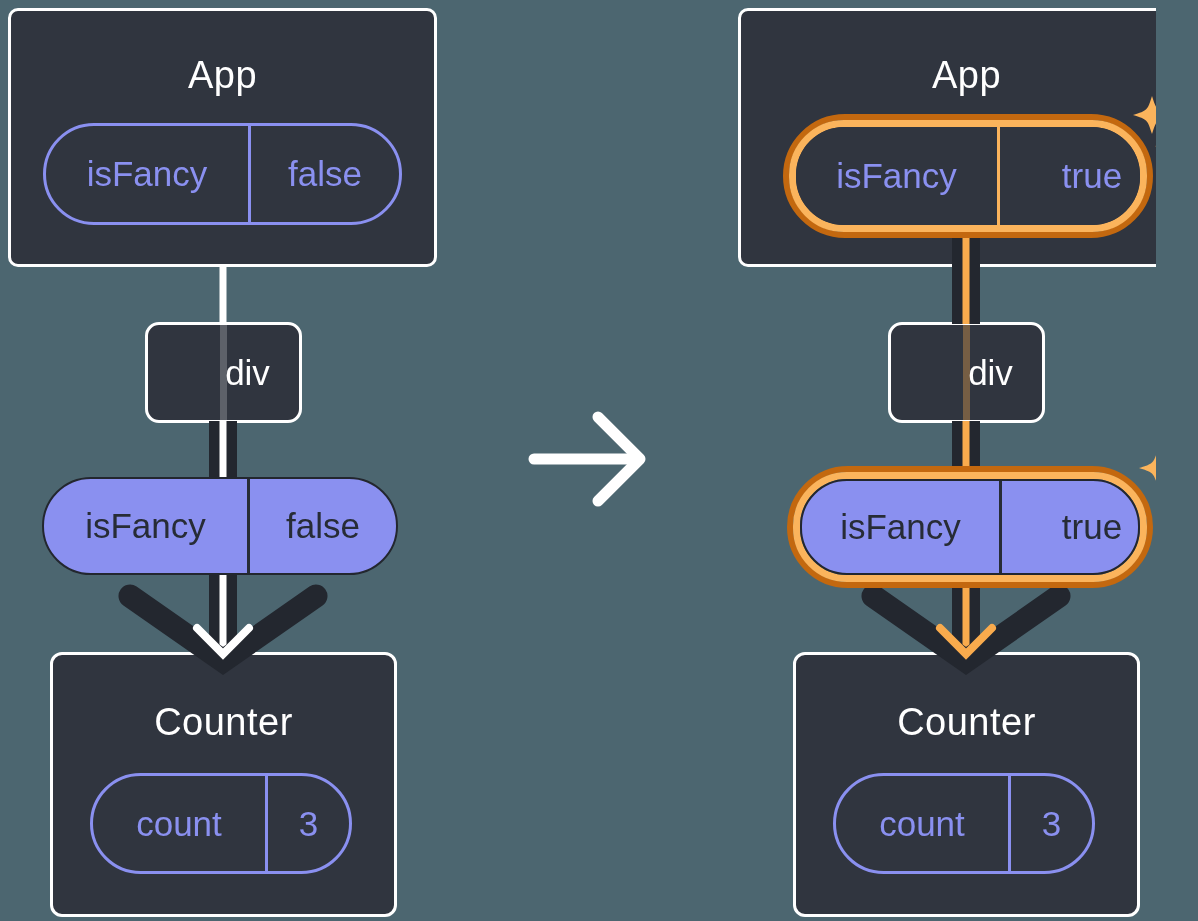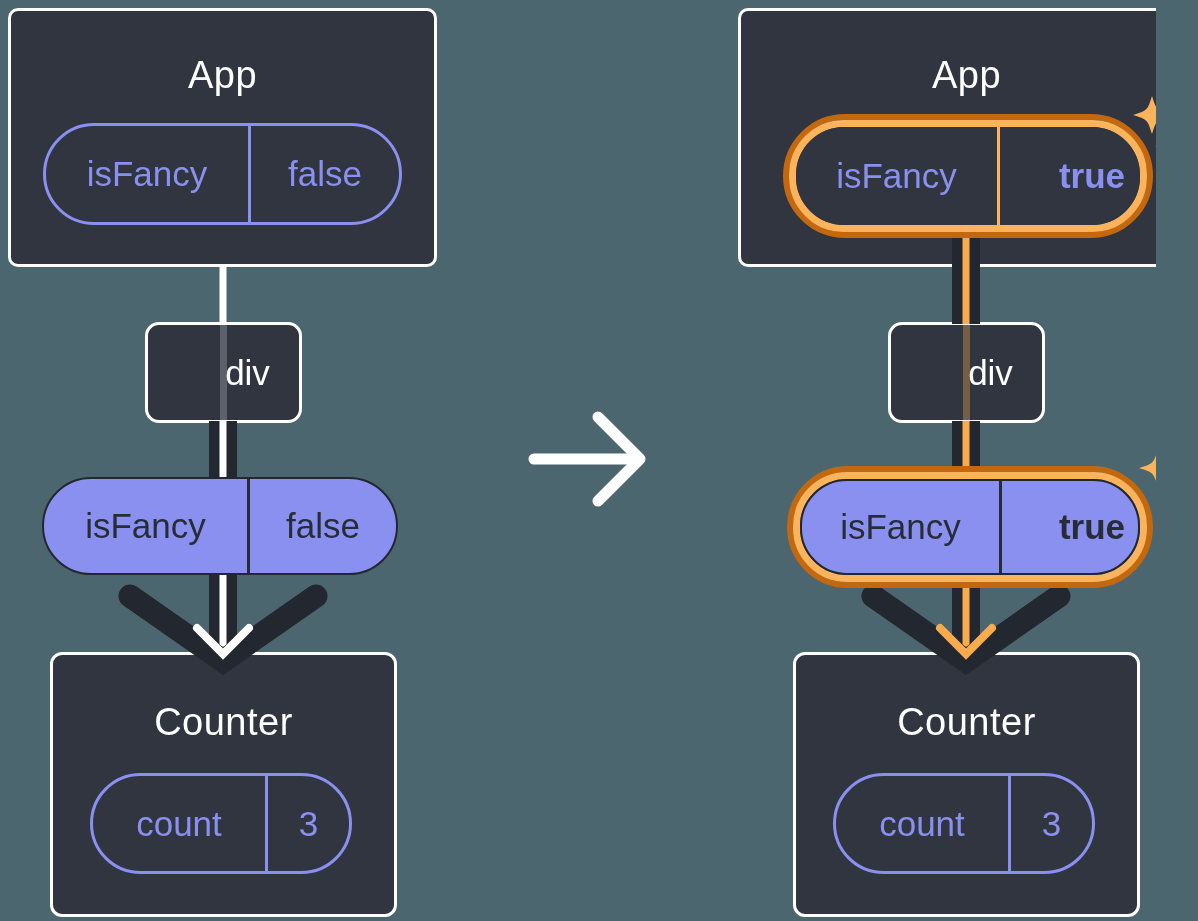--- a/index.html
+++ b/index.html
@@ -26,21 +26,21 @@
   .filled .cell.value{border-left:3px solid var(--pill-dark-text);}
   .ring-outer{position:absolute;box-sizing:border-box;border:6px solid var(--orange-outer);z-index:3;}
   .ring-inner{box-sizing:border-box;width:100%;height:100%;border:7px solid var(--orange-inner);}
   .ring-content{display:flex;width:100%;height:100%;box-sizing:border-box;overflow:hidden;}
   .ring-content.purplefill{background:var(--purple);border:2px solid var(--dark-line);
     color:var(--pill-dark-text);}
   .ring-content .cell{display:flex;align-items:center;justify-content:center;font-size:35px;}
   .ring-content.darkfill{color:var(--purple);}
   .ring-content.darkfill .cell.value{border-left:3px solid var(--orange-inner);}
   .ring-content.purplefill .cell.value{border-left:3px solid var(--pill-dark-text);}
-  .bold{font-weight:bold;padding-left:44px;}
+  .bold{font-weight:normal;padding-left:44px;}
   svg.overlay{position:absolute;left:0;top:0;z-index:2;}
   svg.toplayer{position:absolute;left:0;top:0;z-index:4;pointer-events:none;}
 </style>
 </head>
 <body>
 
 <div class="canvas">
 
   <svg class="overlay" width="1198" height="921" viewBox="0 0 1198 921">
 

